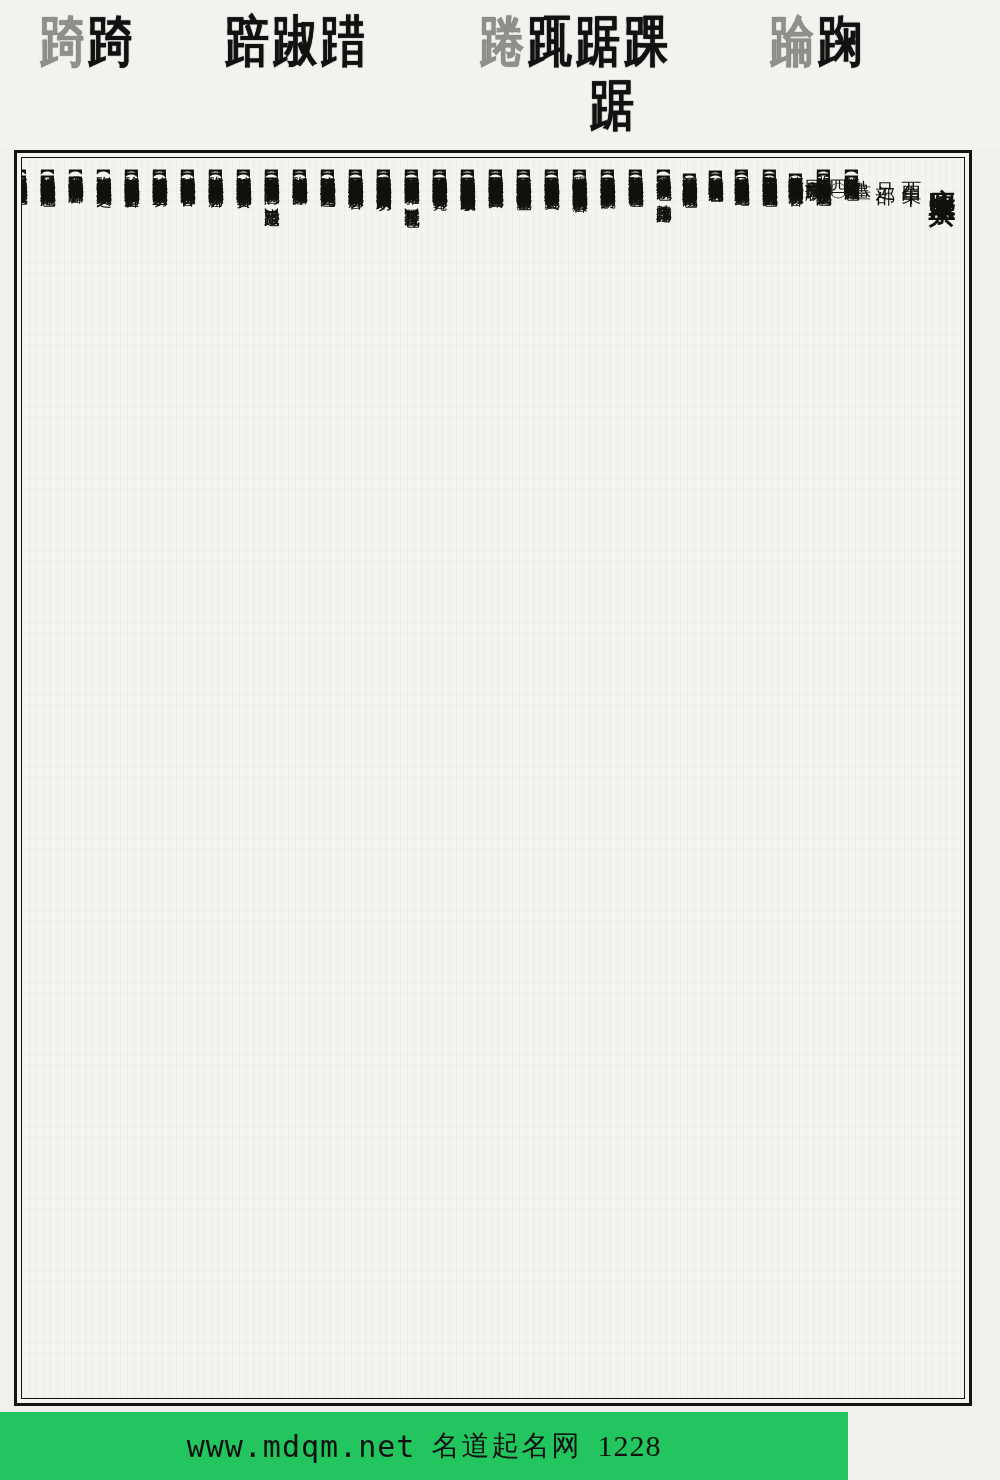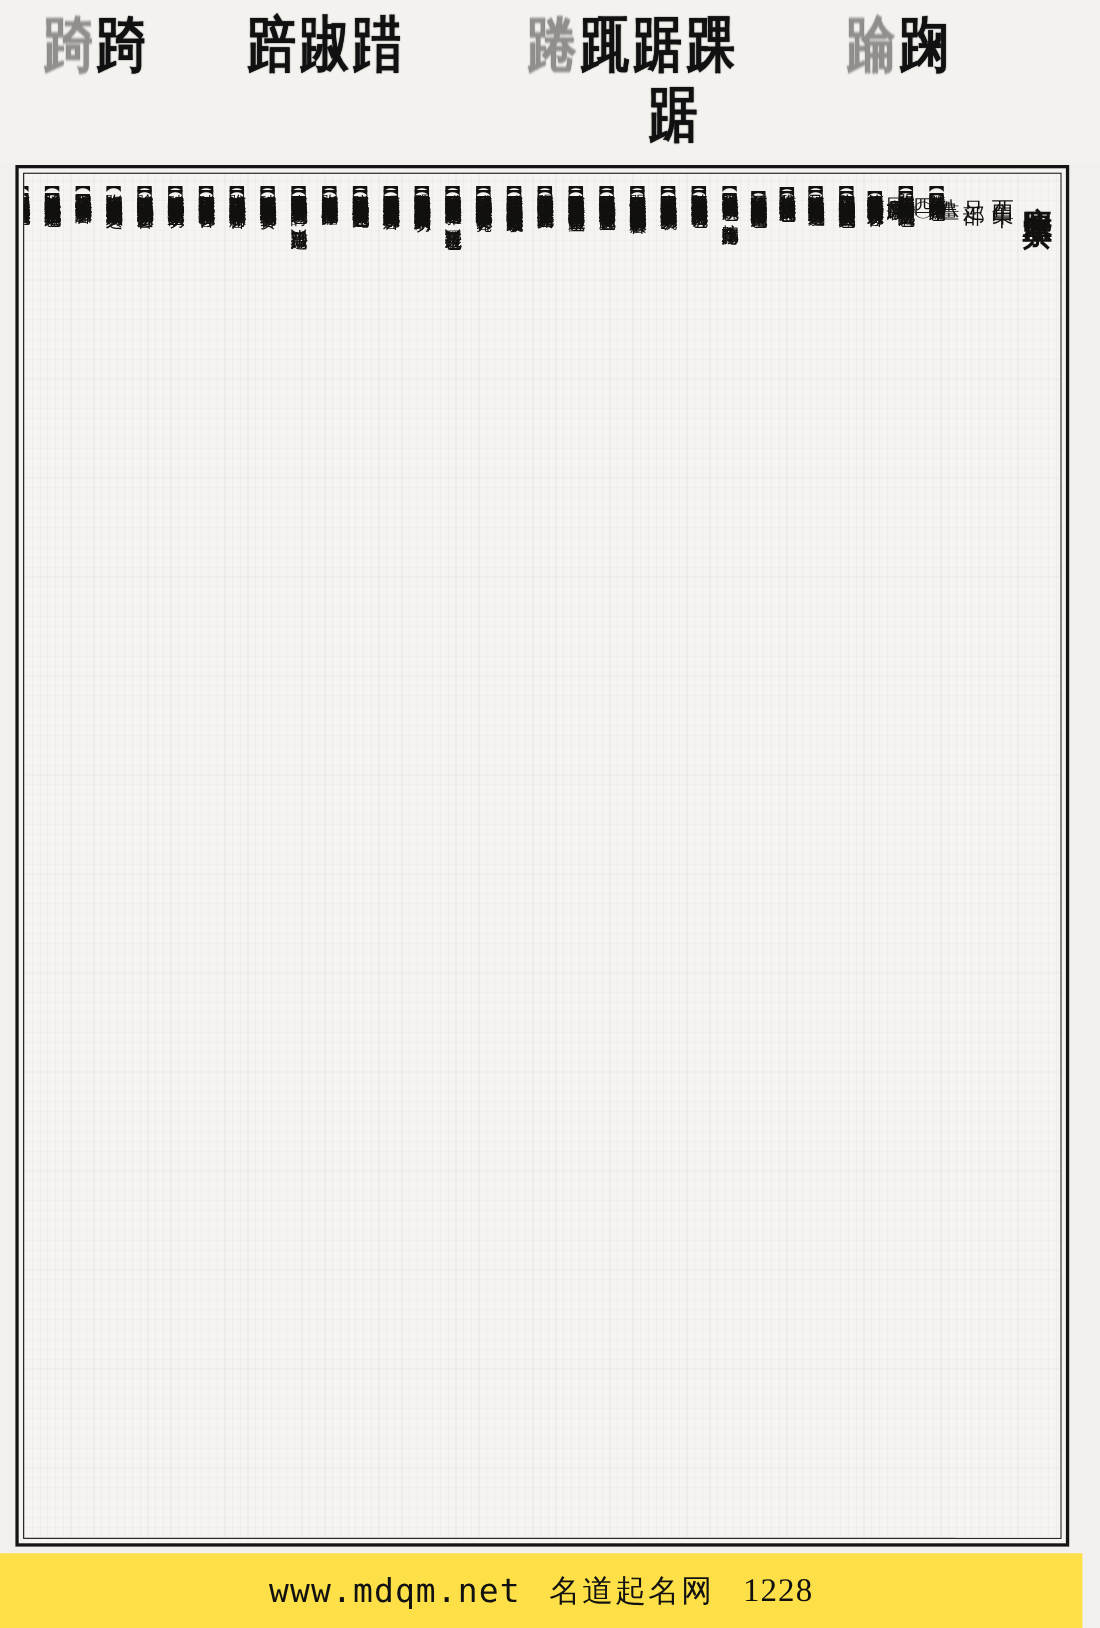--- a/index.html
+++ b/index.html
@@ -142,27 +142,27 @@
     font-size: 17px;
     letter-spacing: 1px;
     width: 22px;
   }
 
   
   .footer {
     position: absolute;
     left: 0;
     top: 1412px;
-    width: 984px;
+    width: 848px;
     height: 68px;
-    background: #fde047;
+    background: #22c55e;
     display: flex;
     align-items: center;
     justify-content: center;
-    gap: 26px;
+    gap: 16px;
   }
   .footer .site {
     font-family: "DejaVu Sans Mono", "Liberation Mono", monospace;
     font-size: 30px;
     color: #111;
     letter-spacing: 1px;
   }
   .footer .cn {
     font-family: Liberation Serif, serif;
     font-size: 28px;

